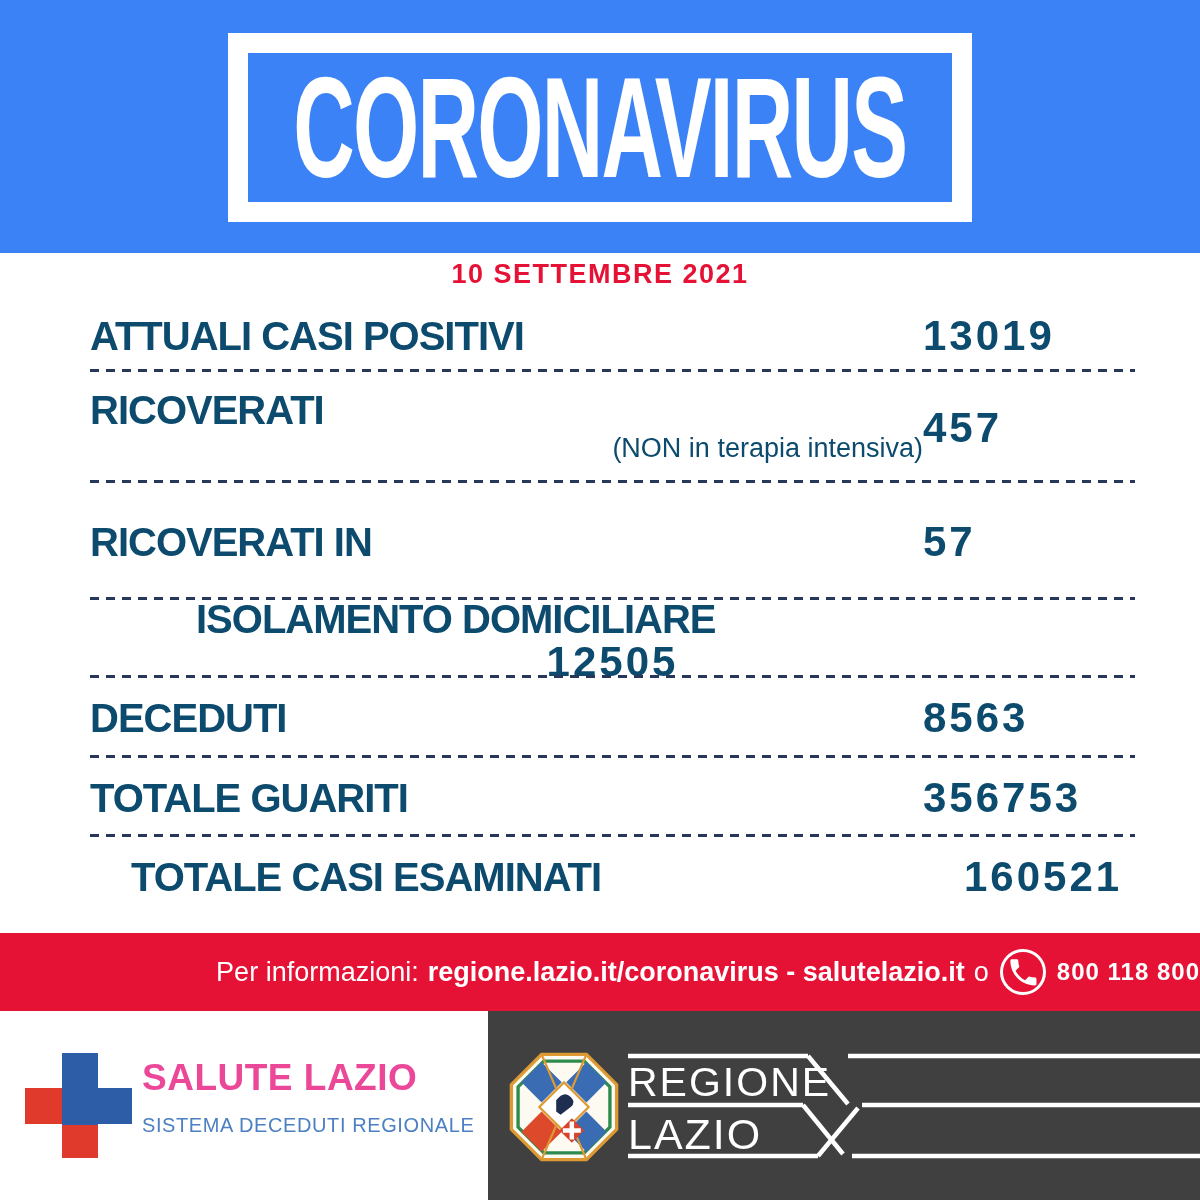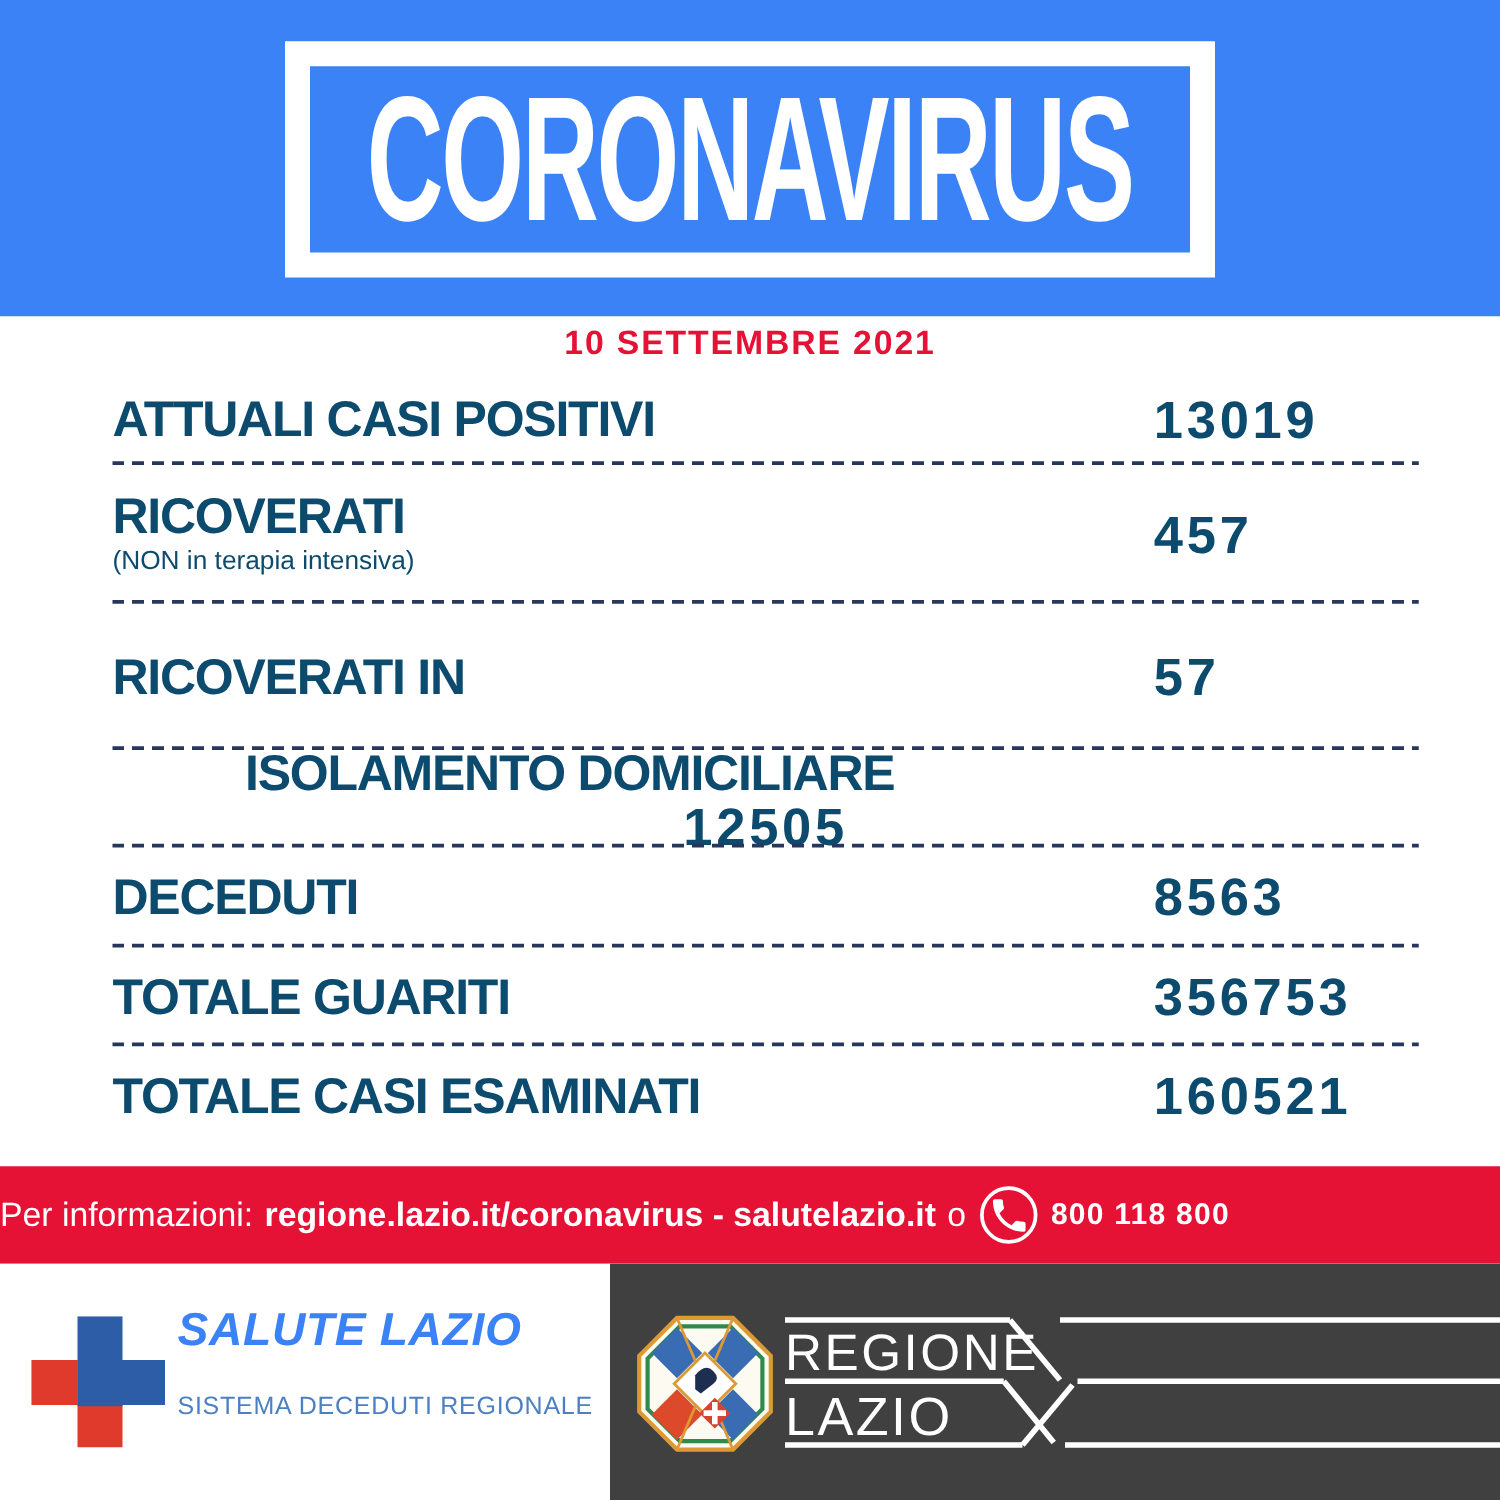--- a/index.html
+++ b/index.html
@@ -29,43 +29,43 @@
   }
 
   
   .stats { position:absolute; left:90px; top:300px; width:1045px; color:#0c4a6e; }
   .row { position:relative; display:flex; align-items:center; }
   .row.sep::after {
     content:""; position:absolute; left:0; right:0; bottom:0; height:3px;
     background:repeating-linear-gradient(90deg,#26375b 0 9px,transparent 9px 16px);
   }
   .r1 { height:72px; } .r2 { height:111px; } .r3 { height:117px; }
-  .r4 { height:78px;flex-direction:column; } .r5 { height:80px; }  .r6 { height:79px; } .r7 { height:80px; }
+  .r4 { height:78px;flex-direction:column; } .r5 { height:80px; }  .r6 { height:79px; } .r7 { height:80px;margin-left:41px; }
   .lbl { width:833px; font-weight:700; font-size:40px; letter-spacing:-1px; line-height:0.95; }
   .lbl .ln { display:block; }
   .lbl .ln:empty { display:none; }
-  .sub { display:block; font-weight:400; font-size:21px; letter-spacing:0; line-height:1.1; margin-top:5px; }
+  .sub { display:block; font-weight:400; font-size:27px; letter-spacing:0; line-height:1.1; margin-top:5px;text-align:right; }
   .sub:empty { display:none; }
   .val { font-weight:700; font-size:42px; letter-spacing:3px; white-space:nowrap; }
 
   
   .infobar {
     position:absolute; left:0; top:933px; width:1200px; height:78px; background:#e51235;
-    display:flex; align-items:center; justify-content:flex-start; gap:9px;
+    display:flex; align-items:center; justify-content:flex-end; gap:9px;
     color:#ffffff; font-size:27px; white-space:nowrap;
   }
   .fo-n { font-weight:400; }
   .fo-b { font-weight:700; }
   .phone-num { font-weight:700; font-size:24px; letter-spacing:1px; }
   .phone-badge { width:50px; height:50px; flex:0 0 auto; }
 
   
   .bottom { position:absolute; left:0; top:1011px; width:1200px; height:189px; background:#ffffff; }
   .salute-cross { position:absolute; left:25px; top:42px; }
-  .salute-title { position:absolute; left:142px; top:32px; color:#3b82f6; font-weight:700; font-size:37px; letter-spacing:0.5px;font-style:italic; }
+  .salute-title { position:absolute; left:142px; top:46px; color:#ec4899; font-weight:700; font-size:37px; letter-spacing:0.5px; }
   .salute-sub { position:absolute; left:142px; top:103px; color:#4d80c2; font-weight:400; font-size:20px; letter-spacing:0.6px; }
 
   .regione-block { position:absolute; left:488px; top:0; width:712px; height:232px; background:#404040; }
   .rl-emblem { position:absolute; left:20px; top:40px; }
   .rl-lines { position:absolute; left:0; top:0; }
   .rl-word1 { position:absolute; left:140px; top:48px; color:#ffffff; font-weight:400; font-size:41px; letter-spacing:2px; }
   .rl-word2 { position:absolute; left:140px; top:99px; color:#ffffff; font-weight:400; font-size:43px; letter-spacing:2px; }
 </style>
 </head>
 <body>

